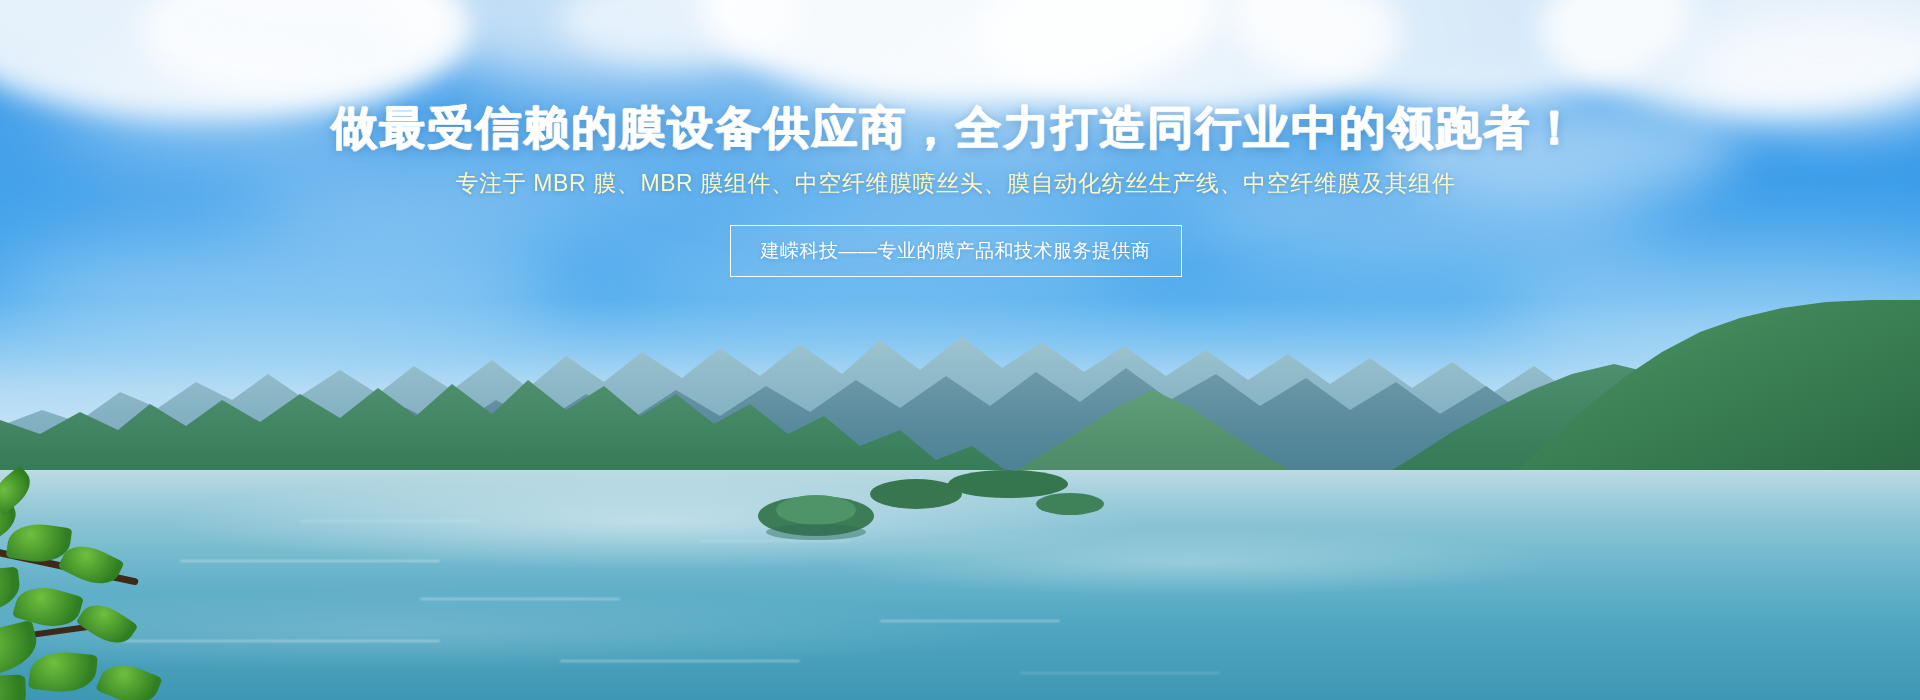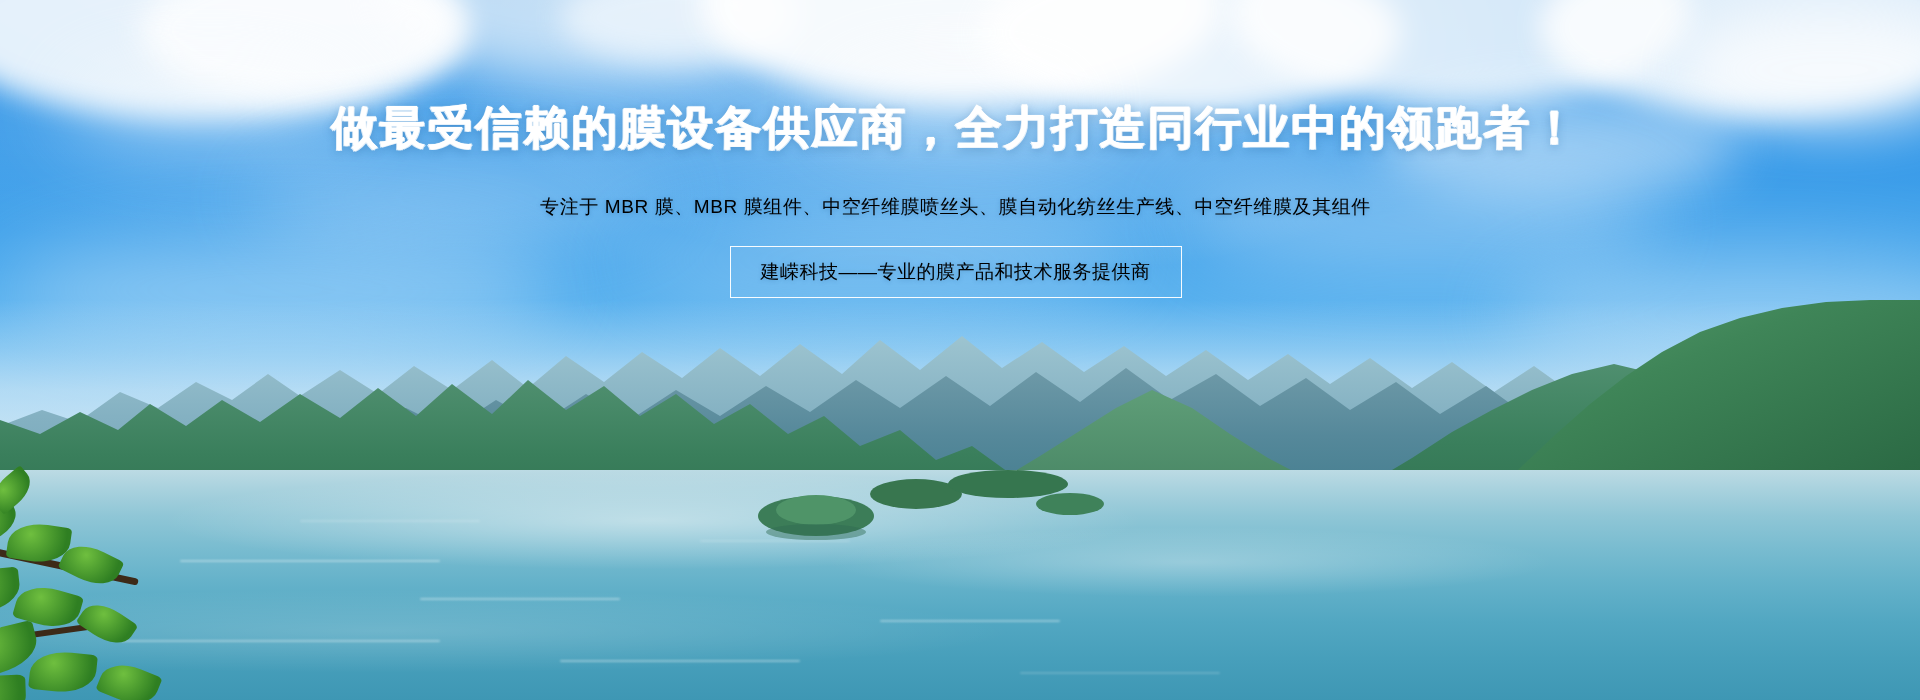--- a/index.html
+++ b/index.html
@@ -122,34 +122,34 @@
     color:#ffffff;
     white-space:nowrap;
     text-shadow:
       0 0 1px rgba(255,255,255,.9),
       1px 1px 0 rgba(255,255,255,.8),
       -1px 1px 0 rgba(255,255,255,.8),
       0 3px 10px rgba(20,80,140,.35);
   }
 
   .subtitle {
-    margin-top:35px;
-    font-size:19px;
-    color:#000000;
+    margin-top:9px;
+    font-size:23px;
+    color:#fef9c3;
     letter-spacing:.6px;
     white-space:nowrap;
     text-shadow:0 1px 4px rgba(30,90,150,.35);
   }
 
   .tagline-box {
     margin-top:26px;
     border:1px solid rgba(255,255,255,.95);
     padding:12px 30px;
     font-size:19px;
-    color:#000000;
+    color:#ffffff;
     letter-spacing:.5px;
     white-space:nowrap;
     text-shadow:0 1px 4px rgba(30,90,150,.30);
     background:rgba(255,255,255,.04);
   }
 </style>
 </head>
 <body>
 
 <div class="banner">

